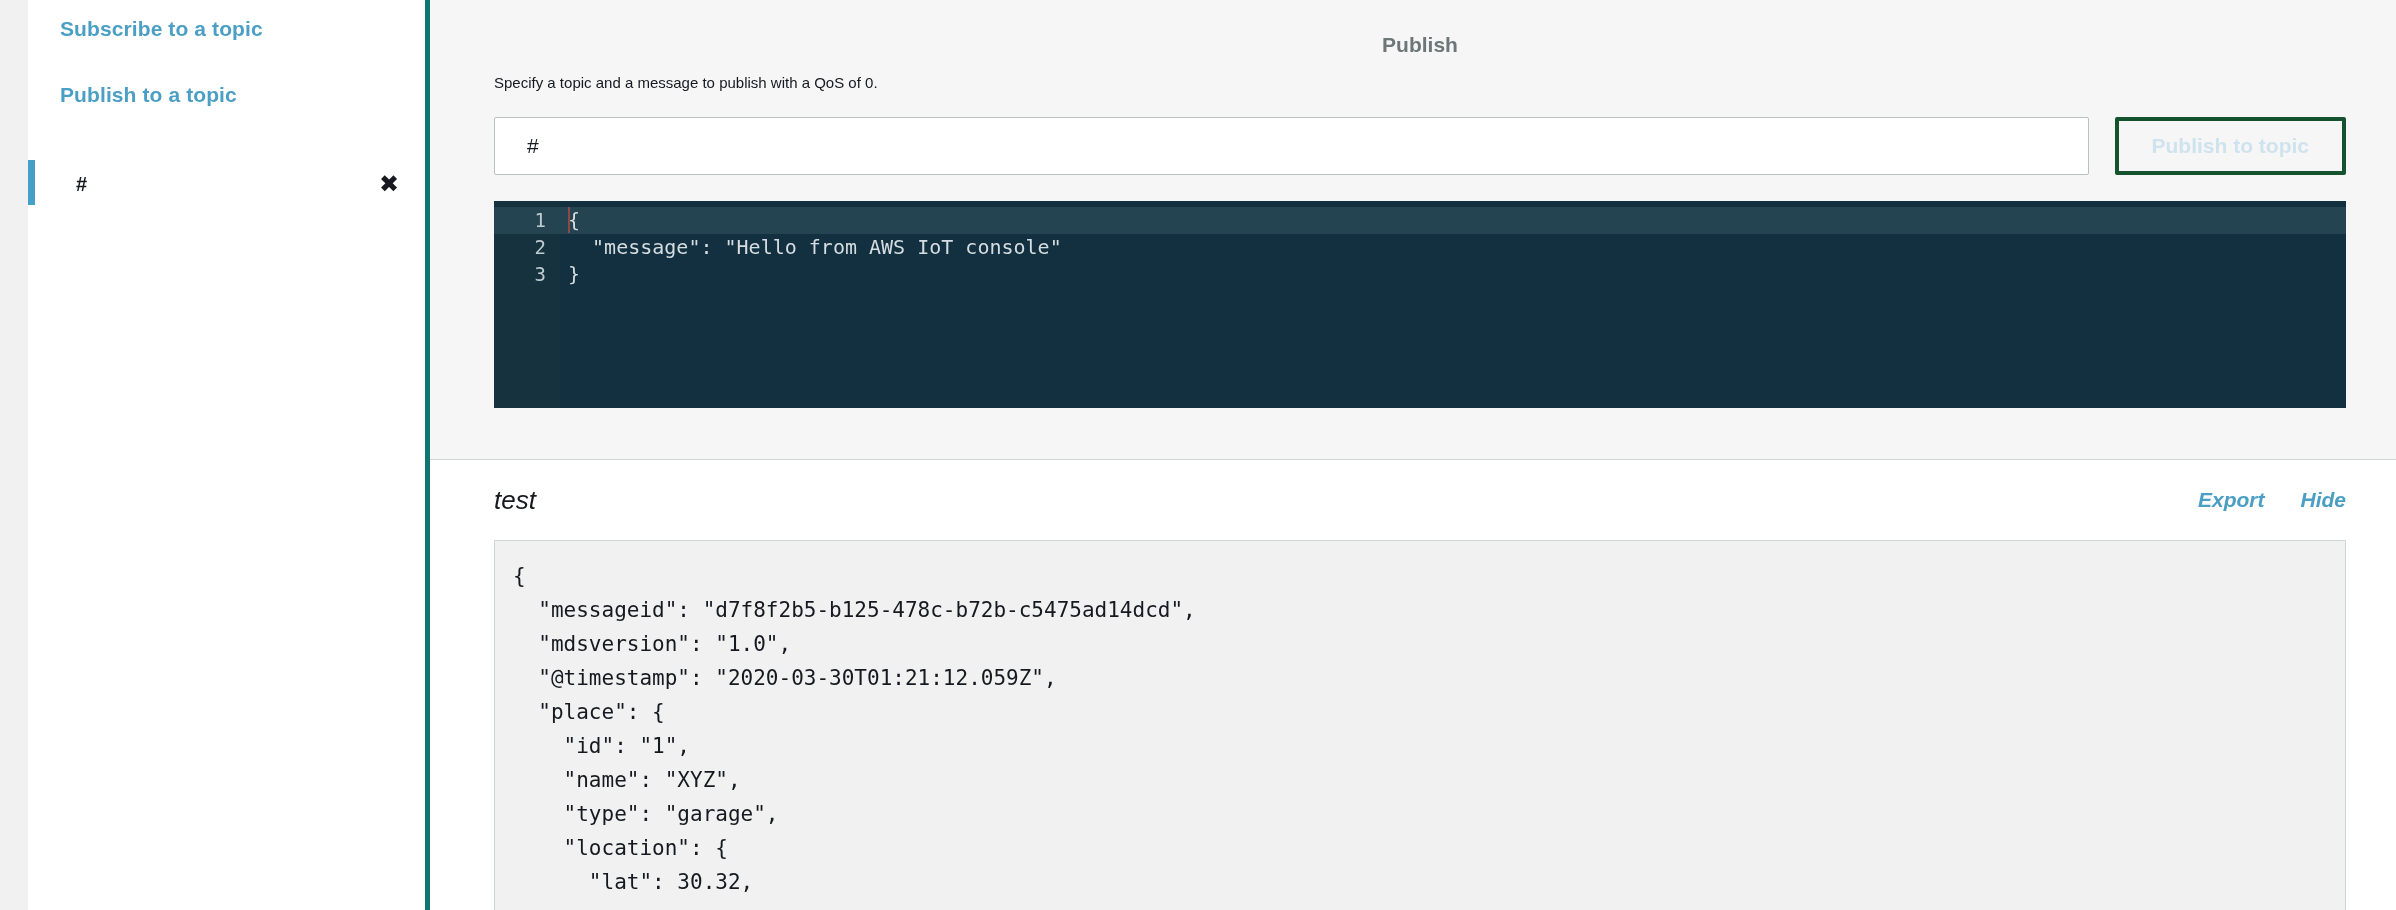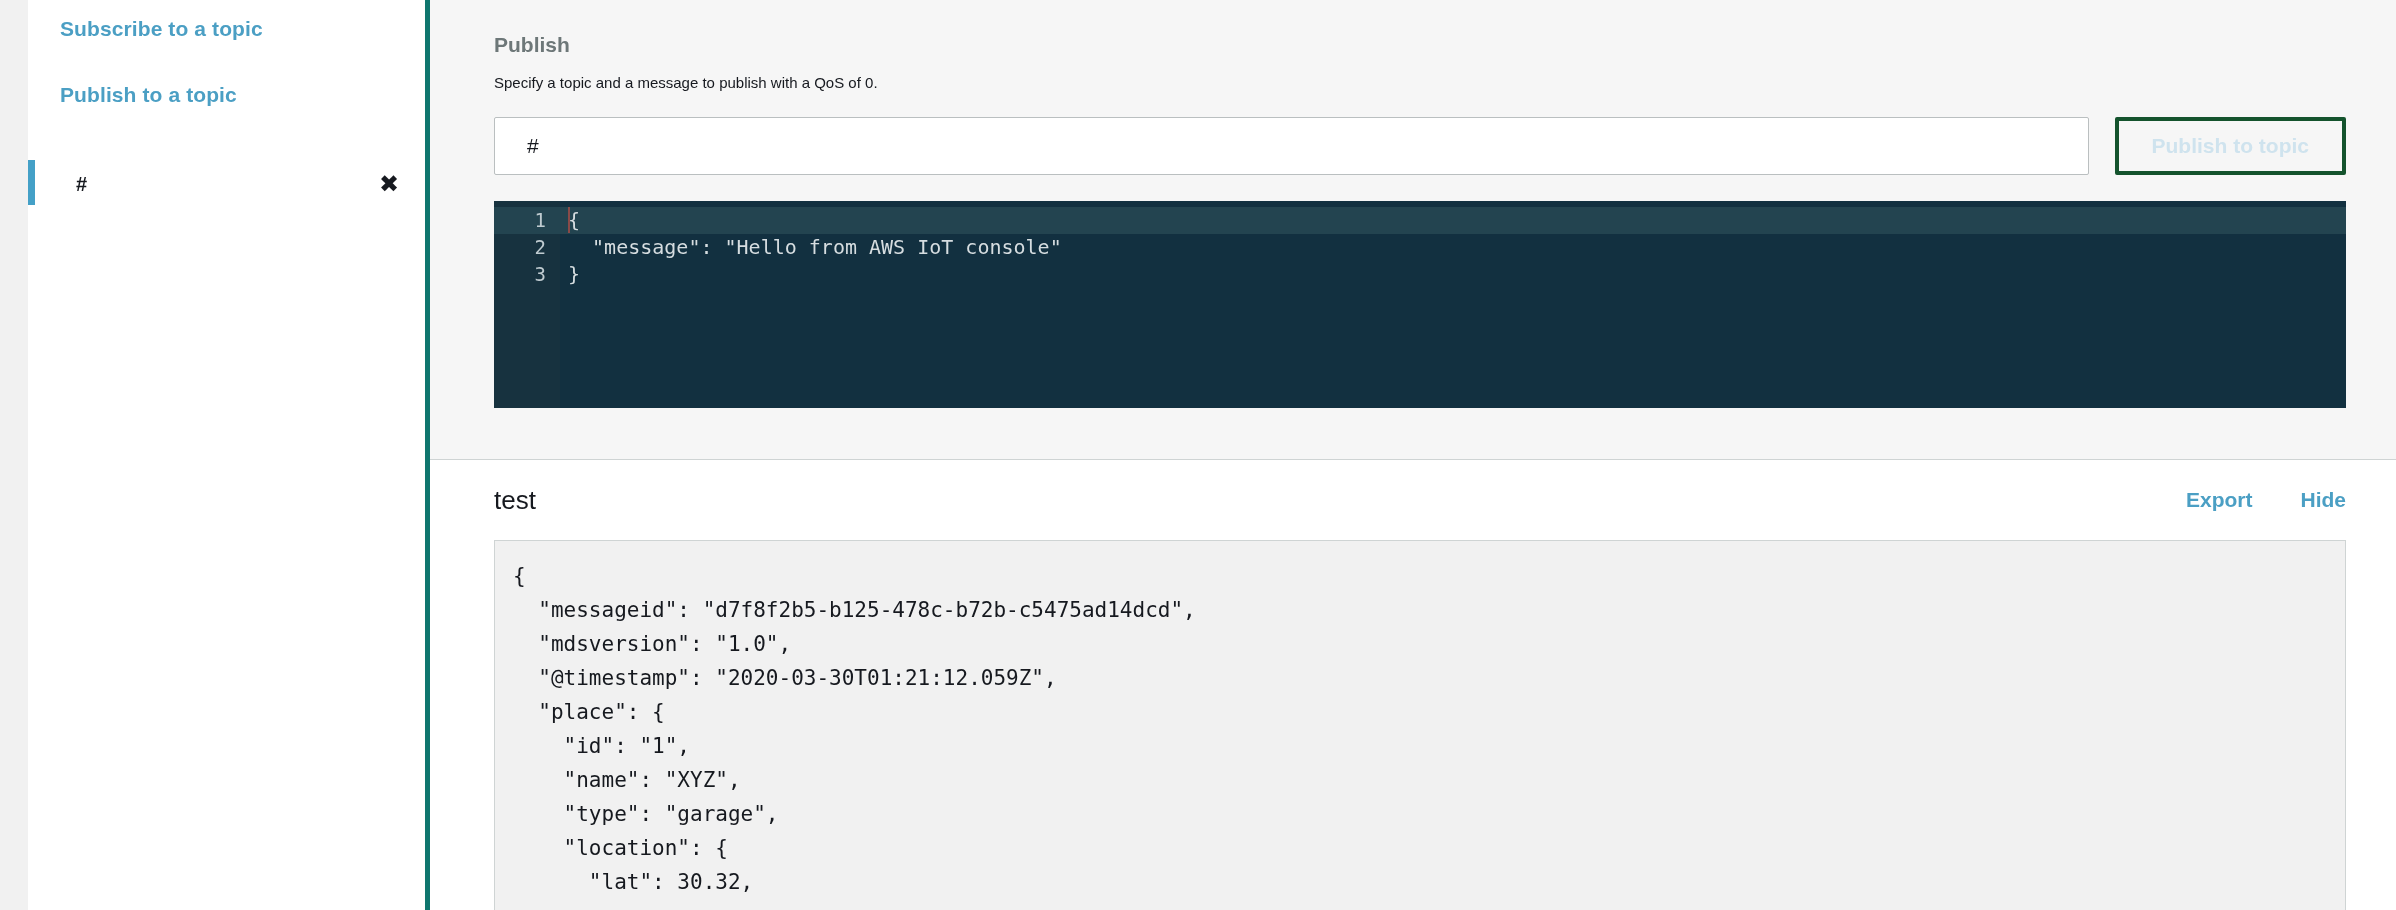--- a/index.html
+++ b/index.html
@@ -113,20 +113,21 @@
     flex: 0 0 460px;
     position: relative;
   }
   .publish-title {
     color: #6d7778;
     font-size: 21px;
     font-weight: bold;
     margin: 0;
     padding-top: 34px;
     line-height: 1;
+    text-align: center;
   }
   .publish-sub {
     color: #16191f;
     font-size: 15px;
     margin: 0;
     padding-top: 20px;
     line-height: 1;
     font-weight: normal;
   }
 
@@ -226,31 +227,32 @@
   .results-header {
     background: #ffffff;
     height: 80px;
     flex: 0 0 80px;
     display: flex;
     align-items: center;
     justify-content: space-between;
     padding: 0 50px 0 64px;
     box-sizing: border-box;
     border-bottom: none;
+    font-style: italic;
   }
   .results-title {
     font-size: 26px;
     color: #16191f;
     font-weight: normal;
     line-height: 1;
   }
   .results-actions {
     display: flex;
     align-items: center;
-    gap: 48px;
+    gap: 36px;
   }
   .results-actions a {
     color: #4b9fc4;
     font-size: 21px;
     font-weight: bold;
     text-decoration: none;
     cursor: pointer;
   }
 
   

